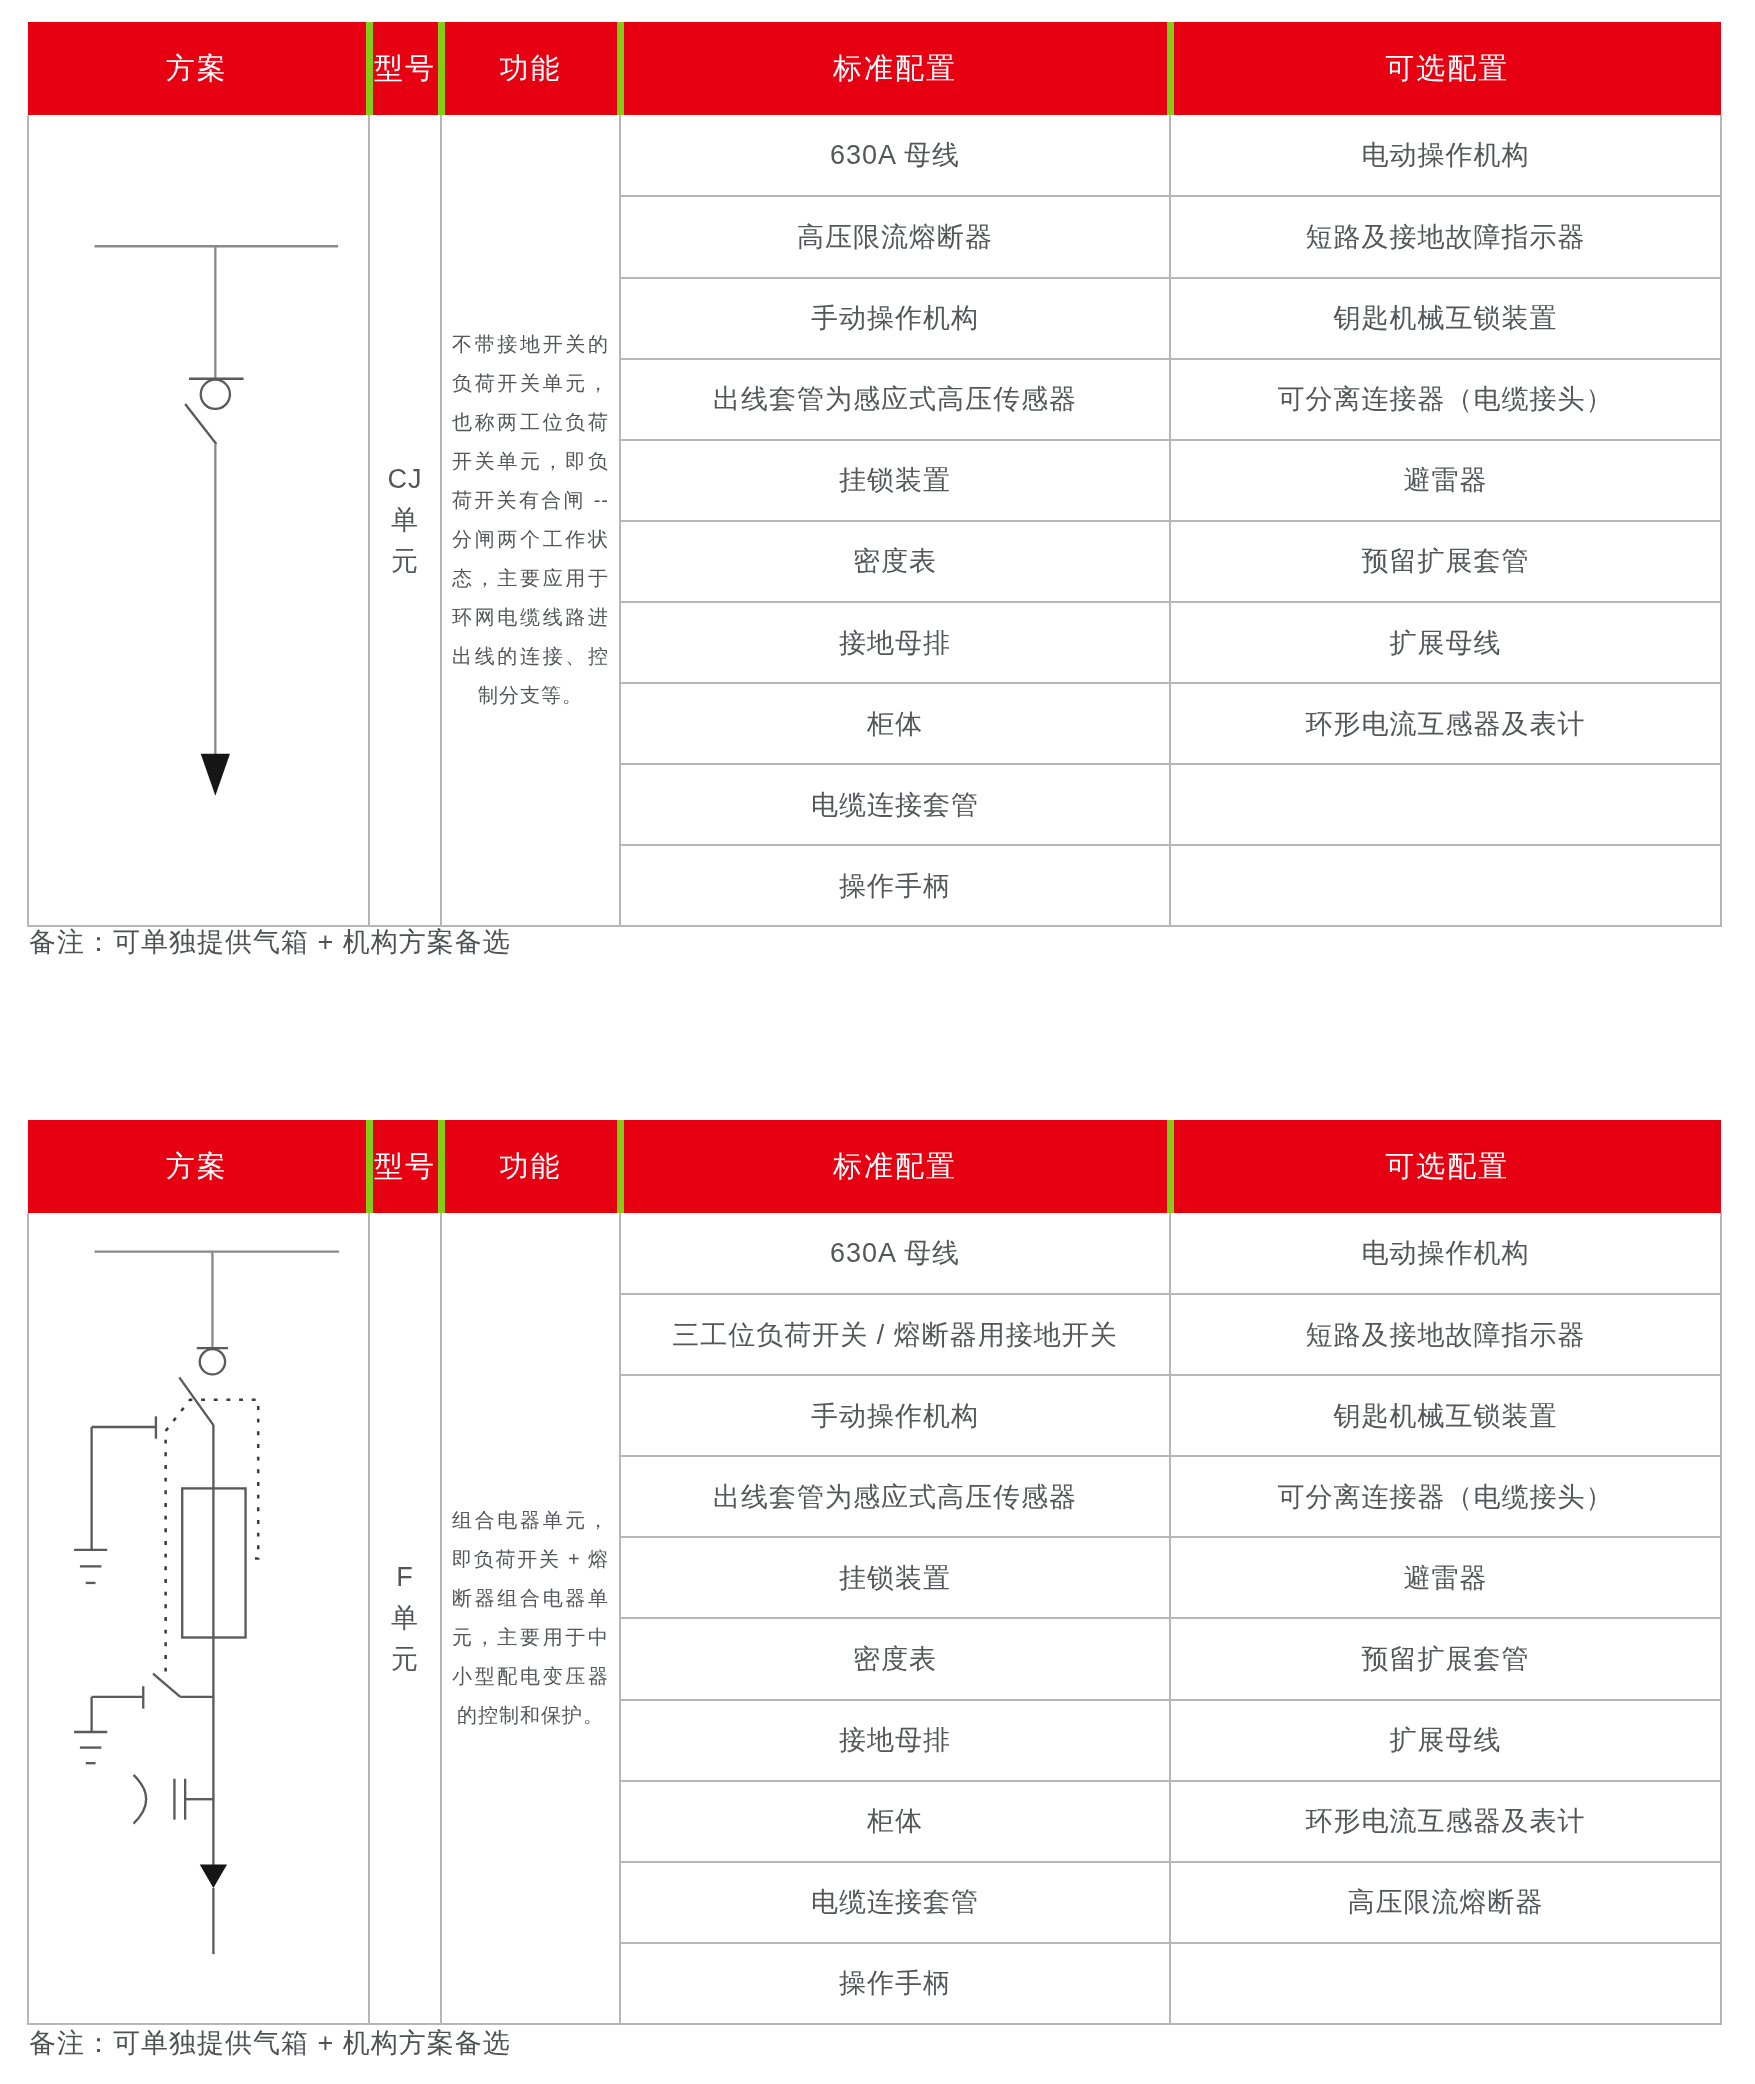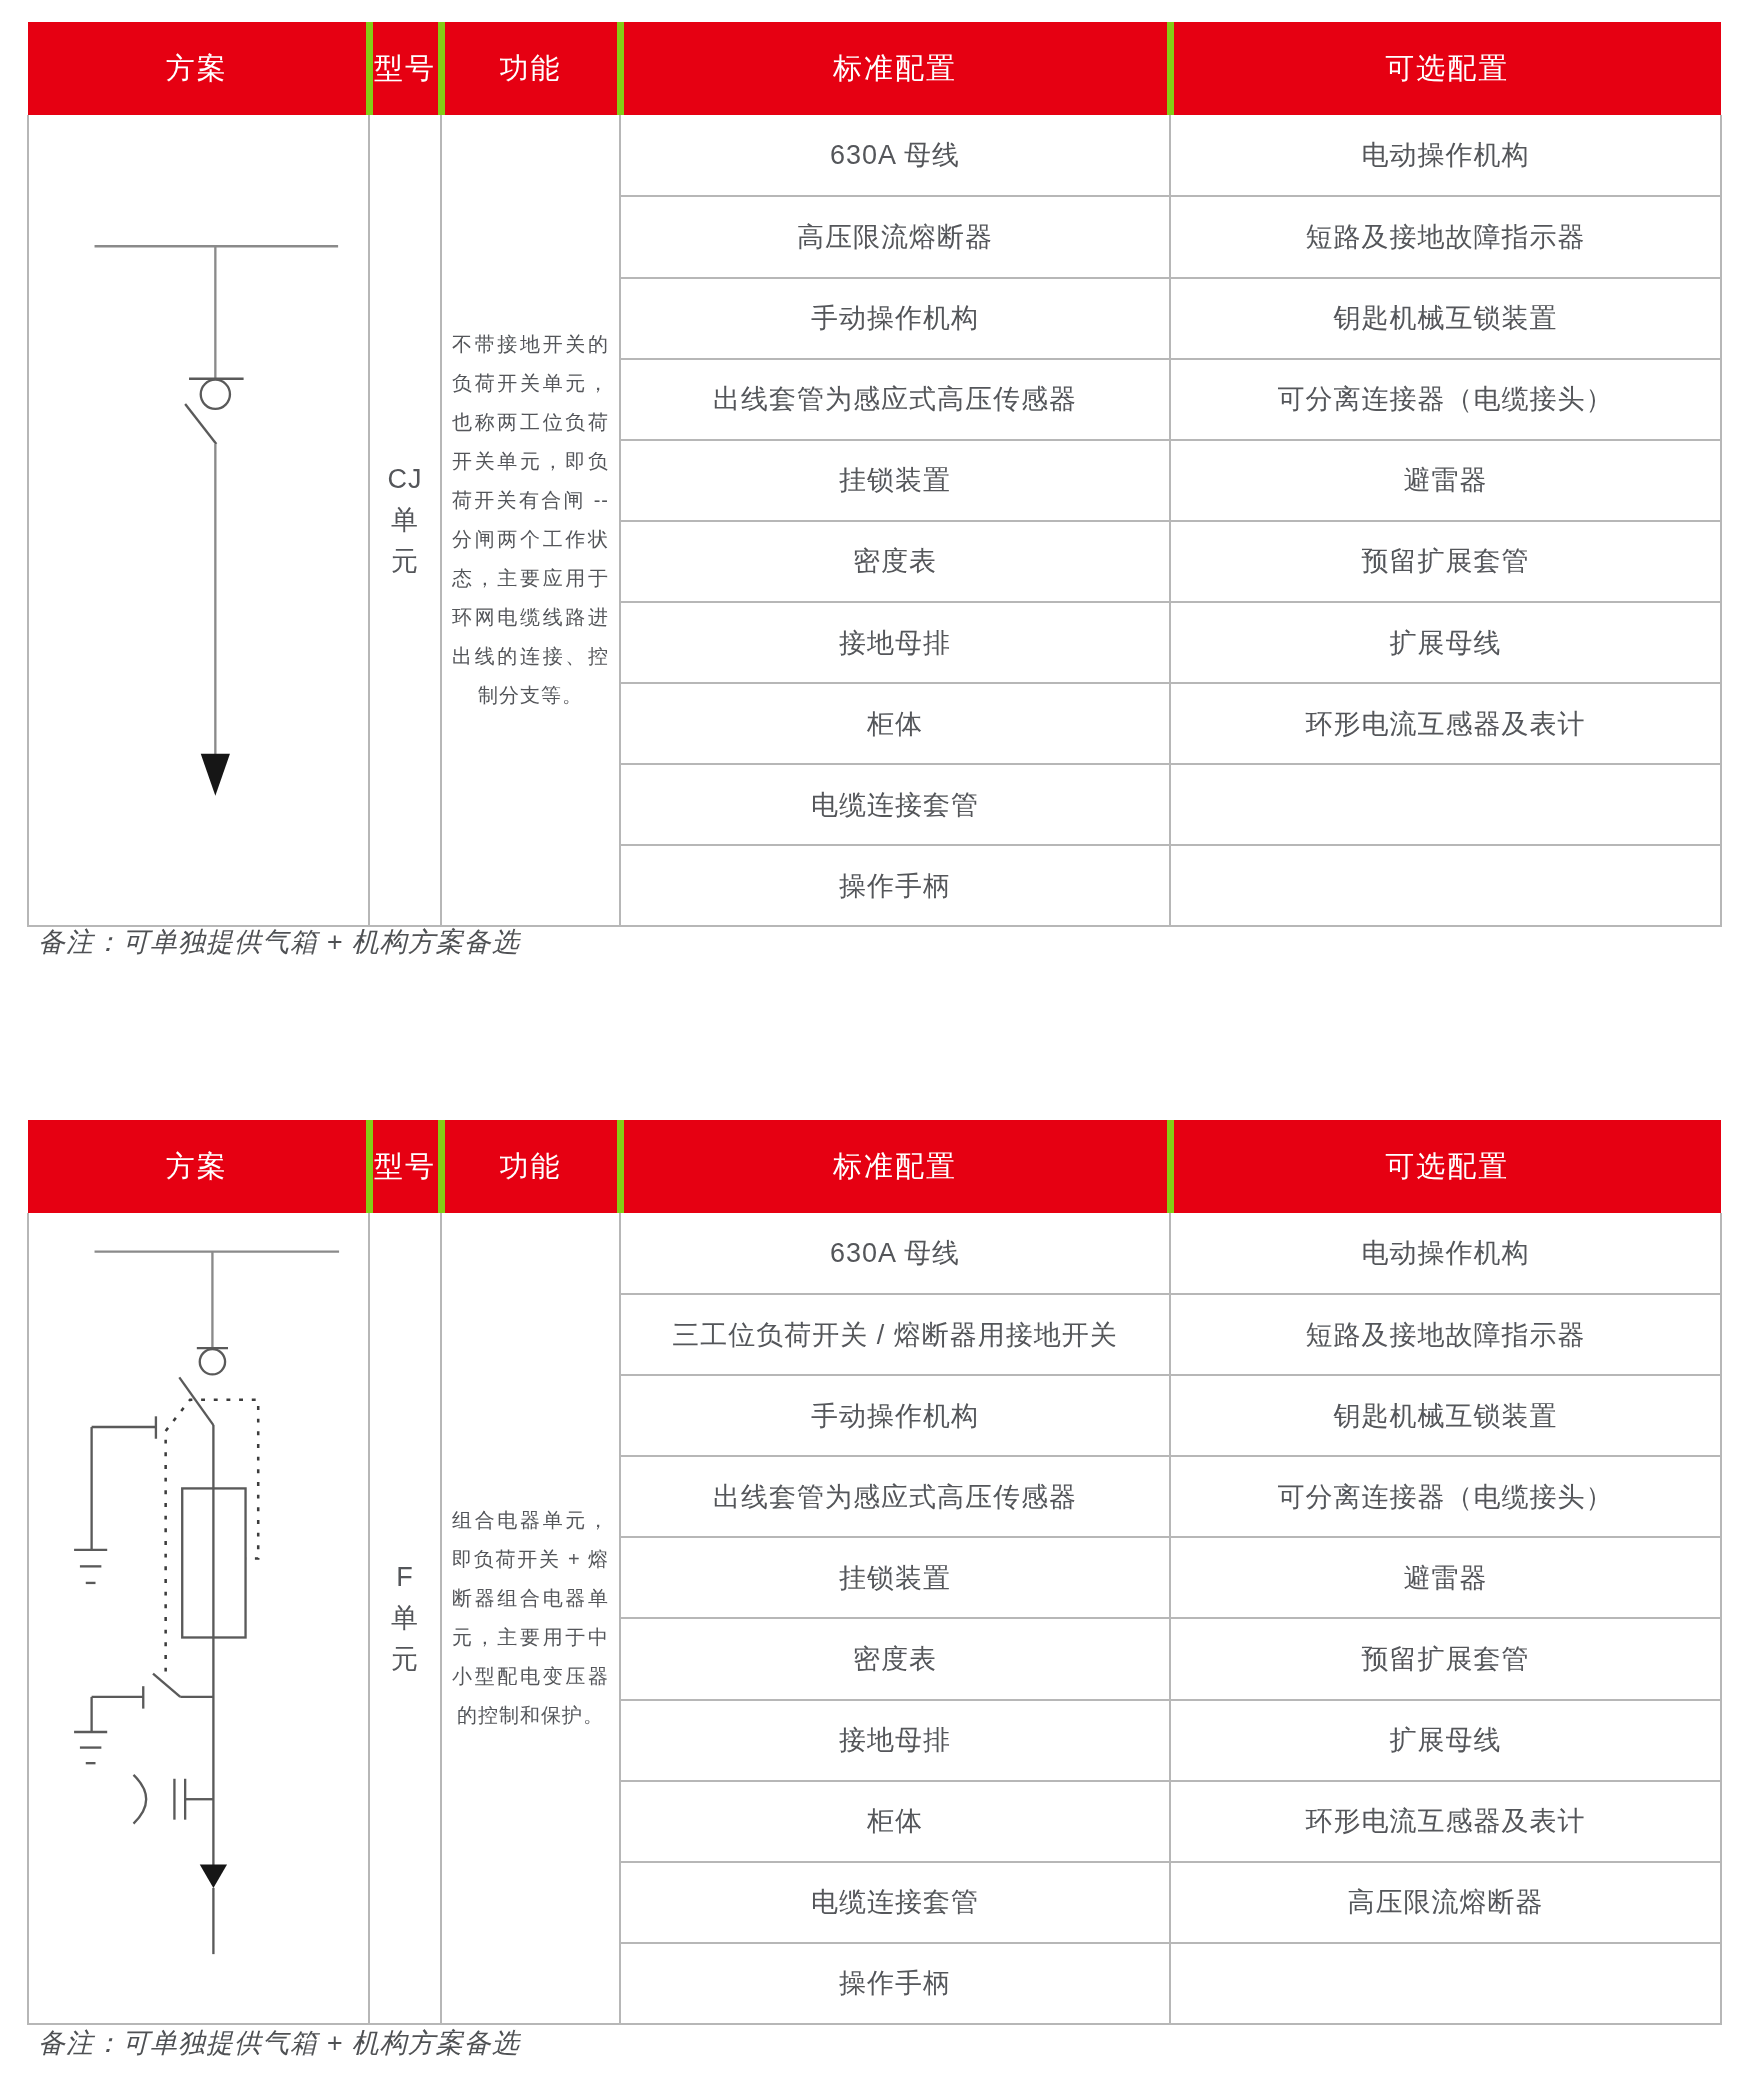--- a/index.html
+++ b/index.html
@@ -39,21 +39,21 @@
 
   td.model-cell{text-align:center;font-size:28px;line-height:41px;letter-spacing:1px;}
 
   td.function-cell{padding:0 14.6px;}
   td.function-cell p{
     margin:0;font-size:20px;line-height:39px;
     text-align:justify;text-align-last:center;
     letter-spacing:1px;
   }
 
-  .note-block{position:absolute;left:38px;font-size:27px;color:#4f5154;letter-spacing:1px;font-style:italic;}
+  .note-block{position:absolute;left:29px;font-size:27px;color:#4f5154;letter-spacing:1px;}
   .note-block p{margin:0 0 21.5px 0;line-height:29px;}
   .notes-1{top:928px;}
   .notes-2{top:2029px;}
 
   .diag{stroke:#5a5a5a;stroke-width:2.4;fill:none;}
   .diag-thin{stroke:#8a8a8a;stroke-width:2.4;fill:none;}
   .diag-dash{stroke:#3c3c3c;stroke-width:2.6;fill:none;stroke-dasharray:4 9;}
   .diag-fill{fill:#161616;stroke:none;}
 </style>
 </head>

